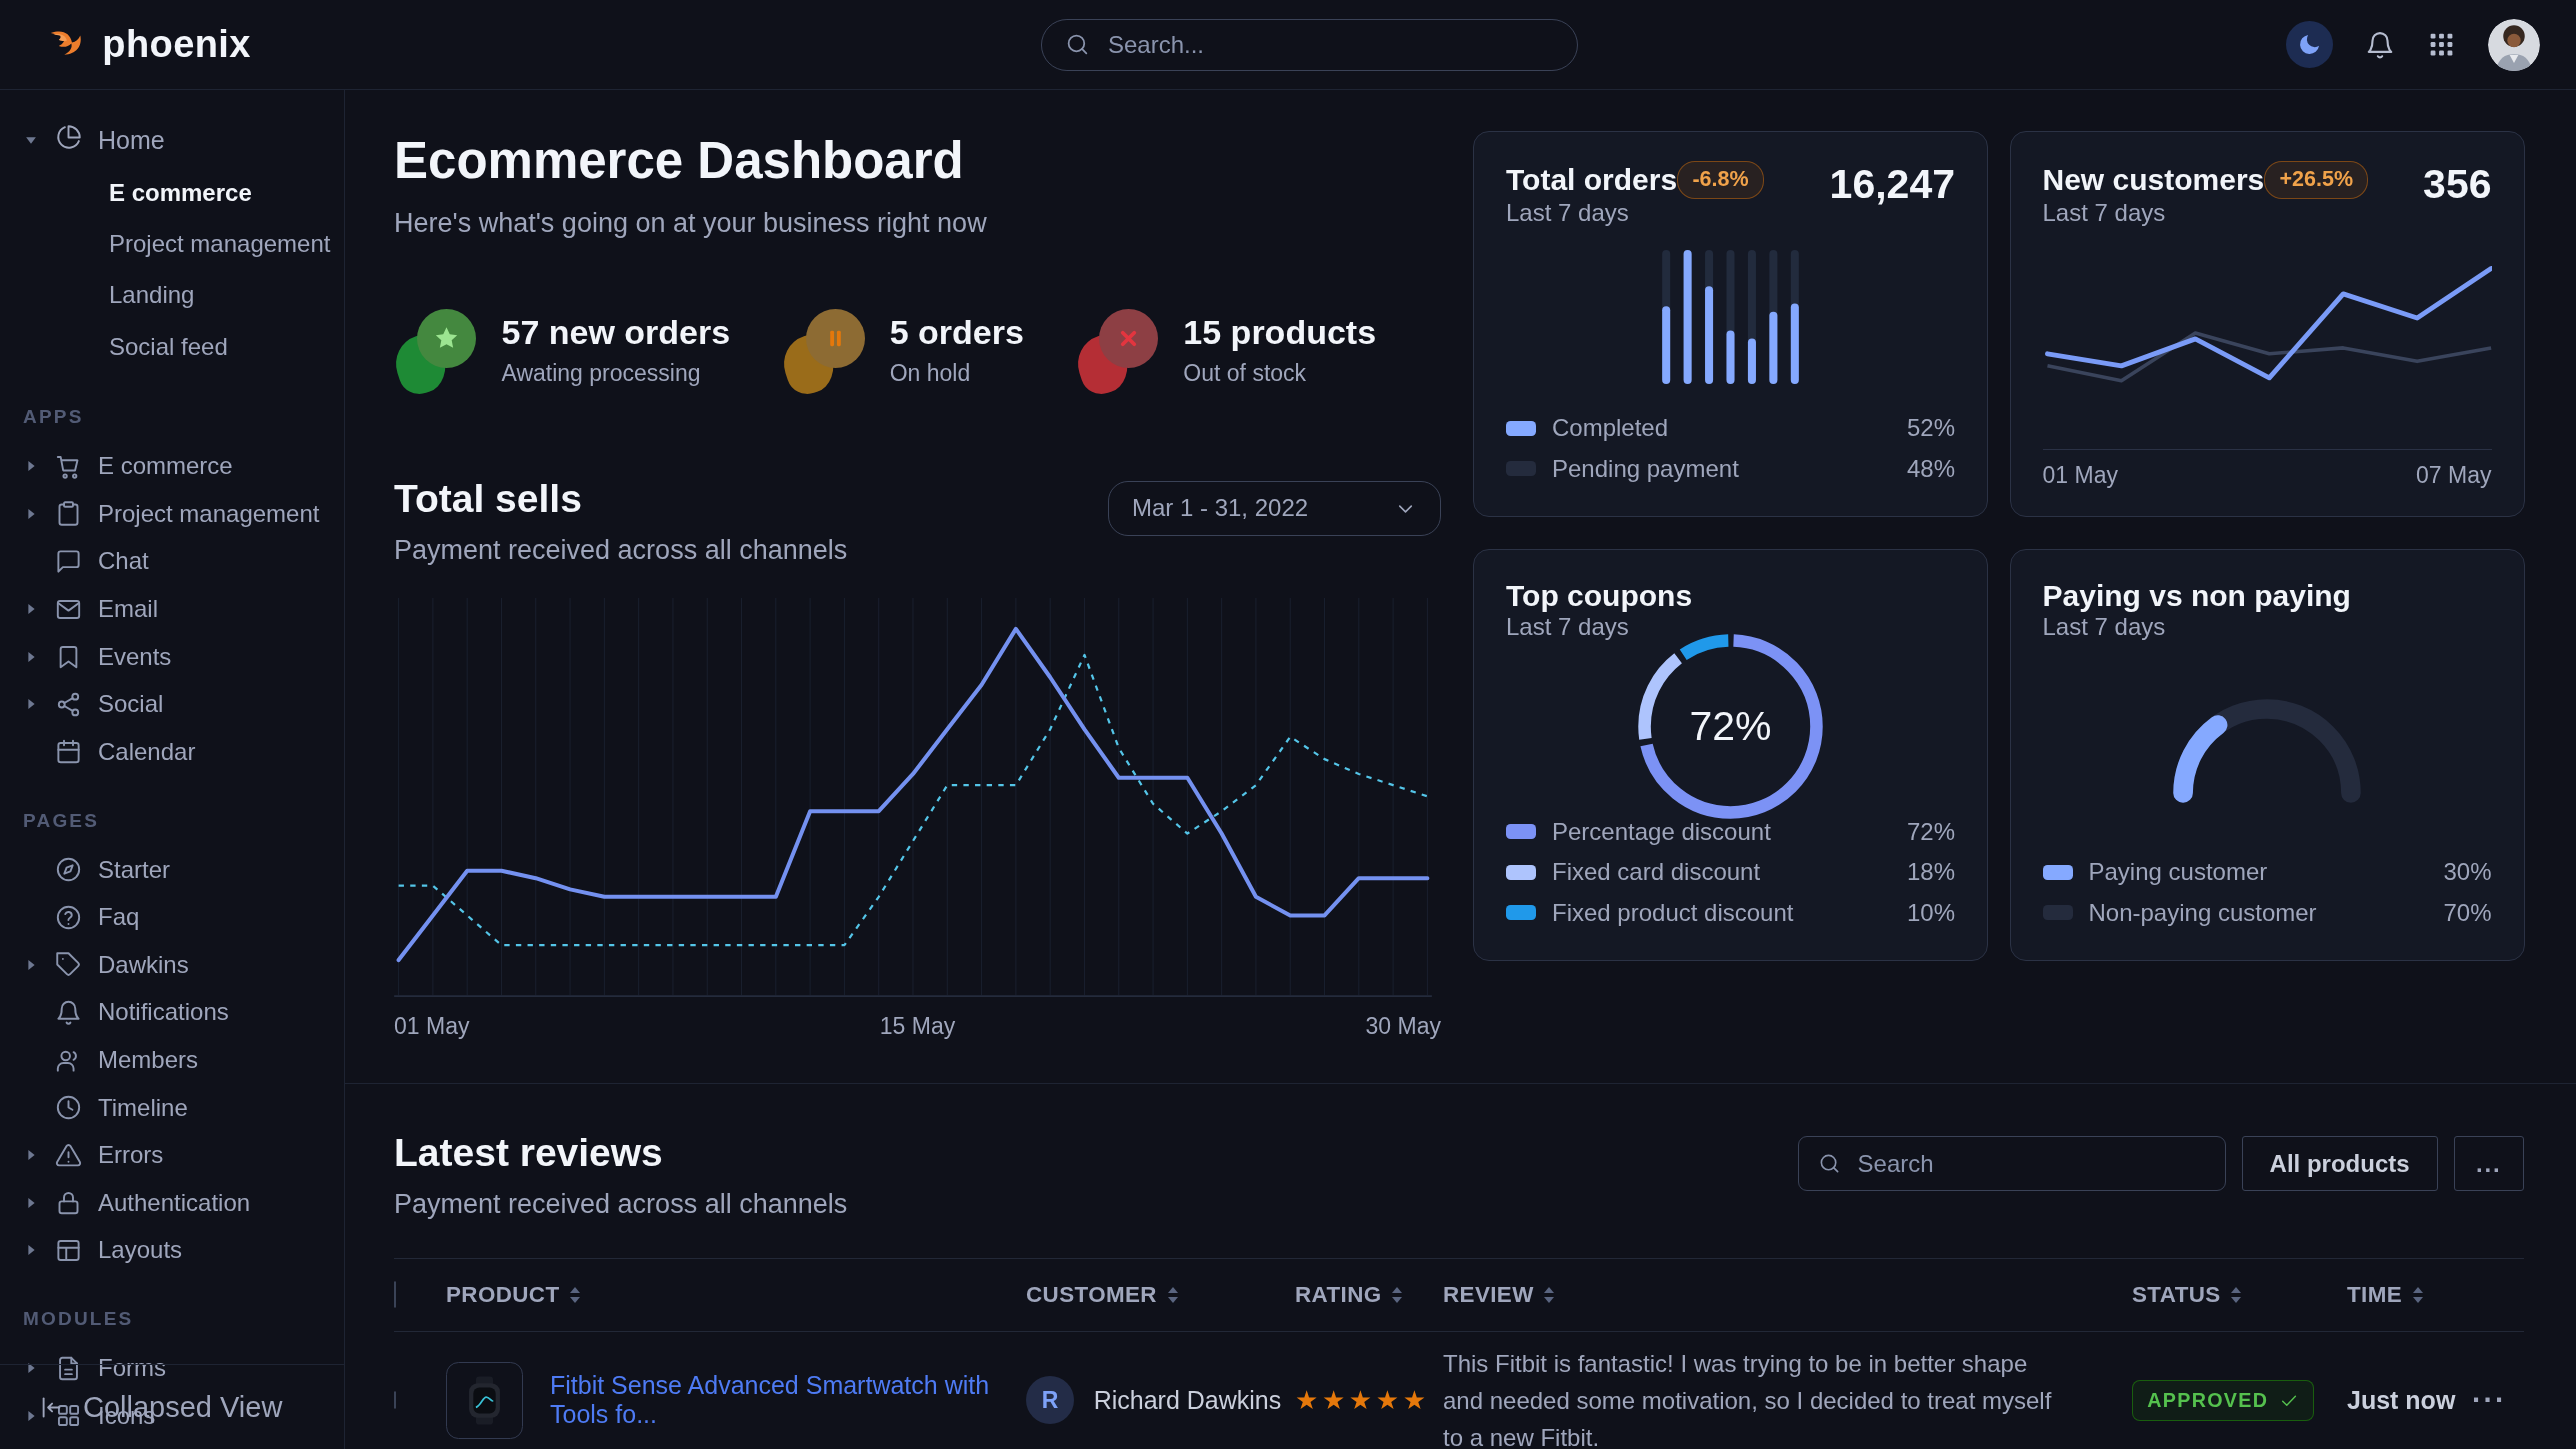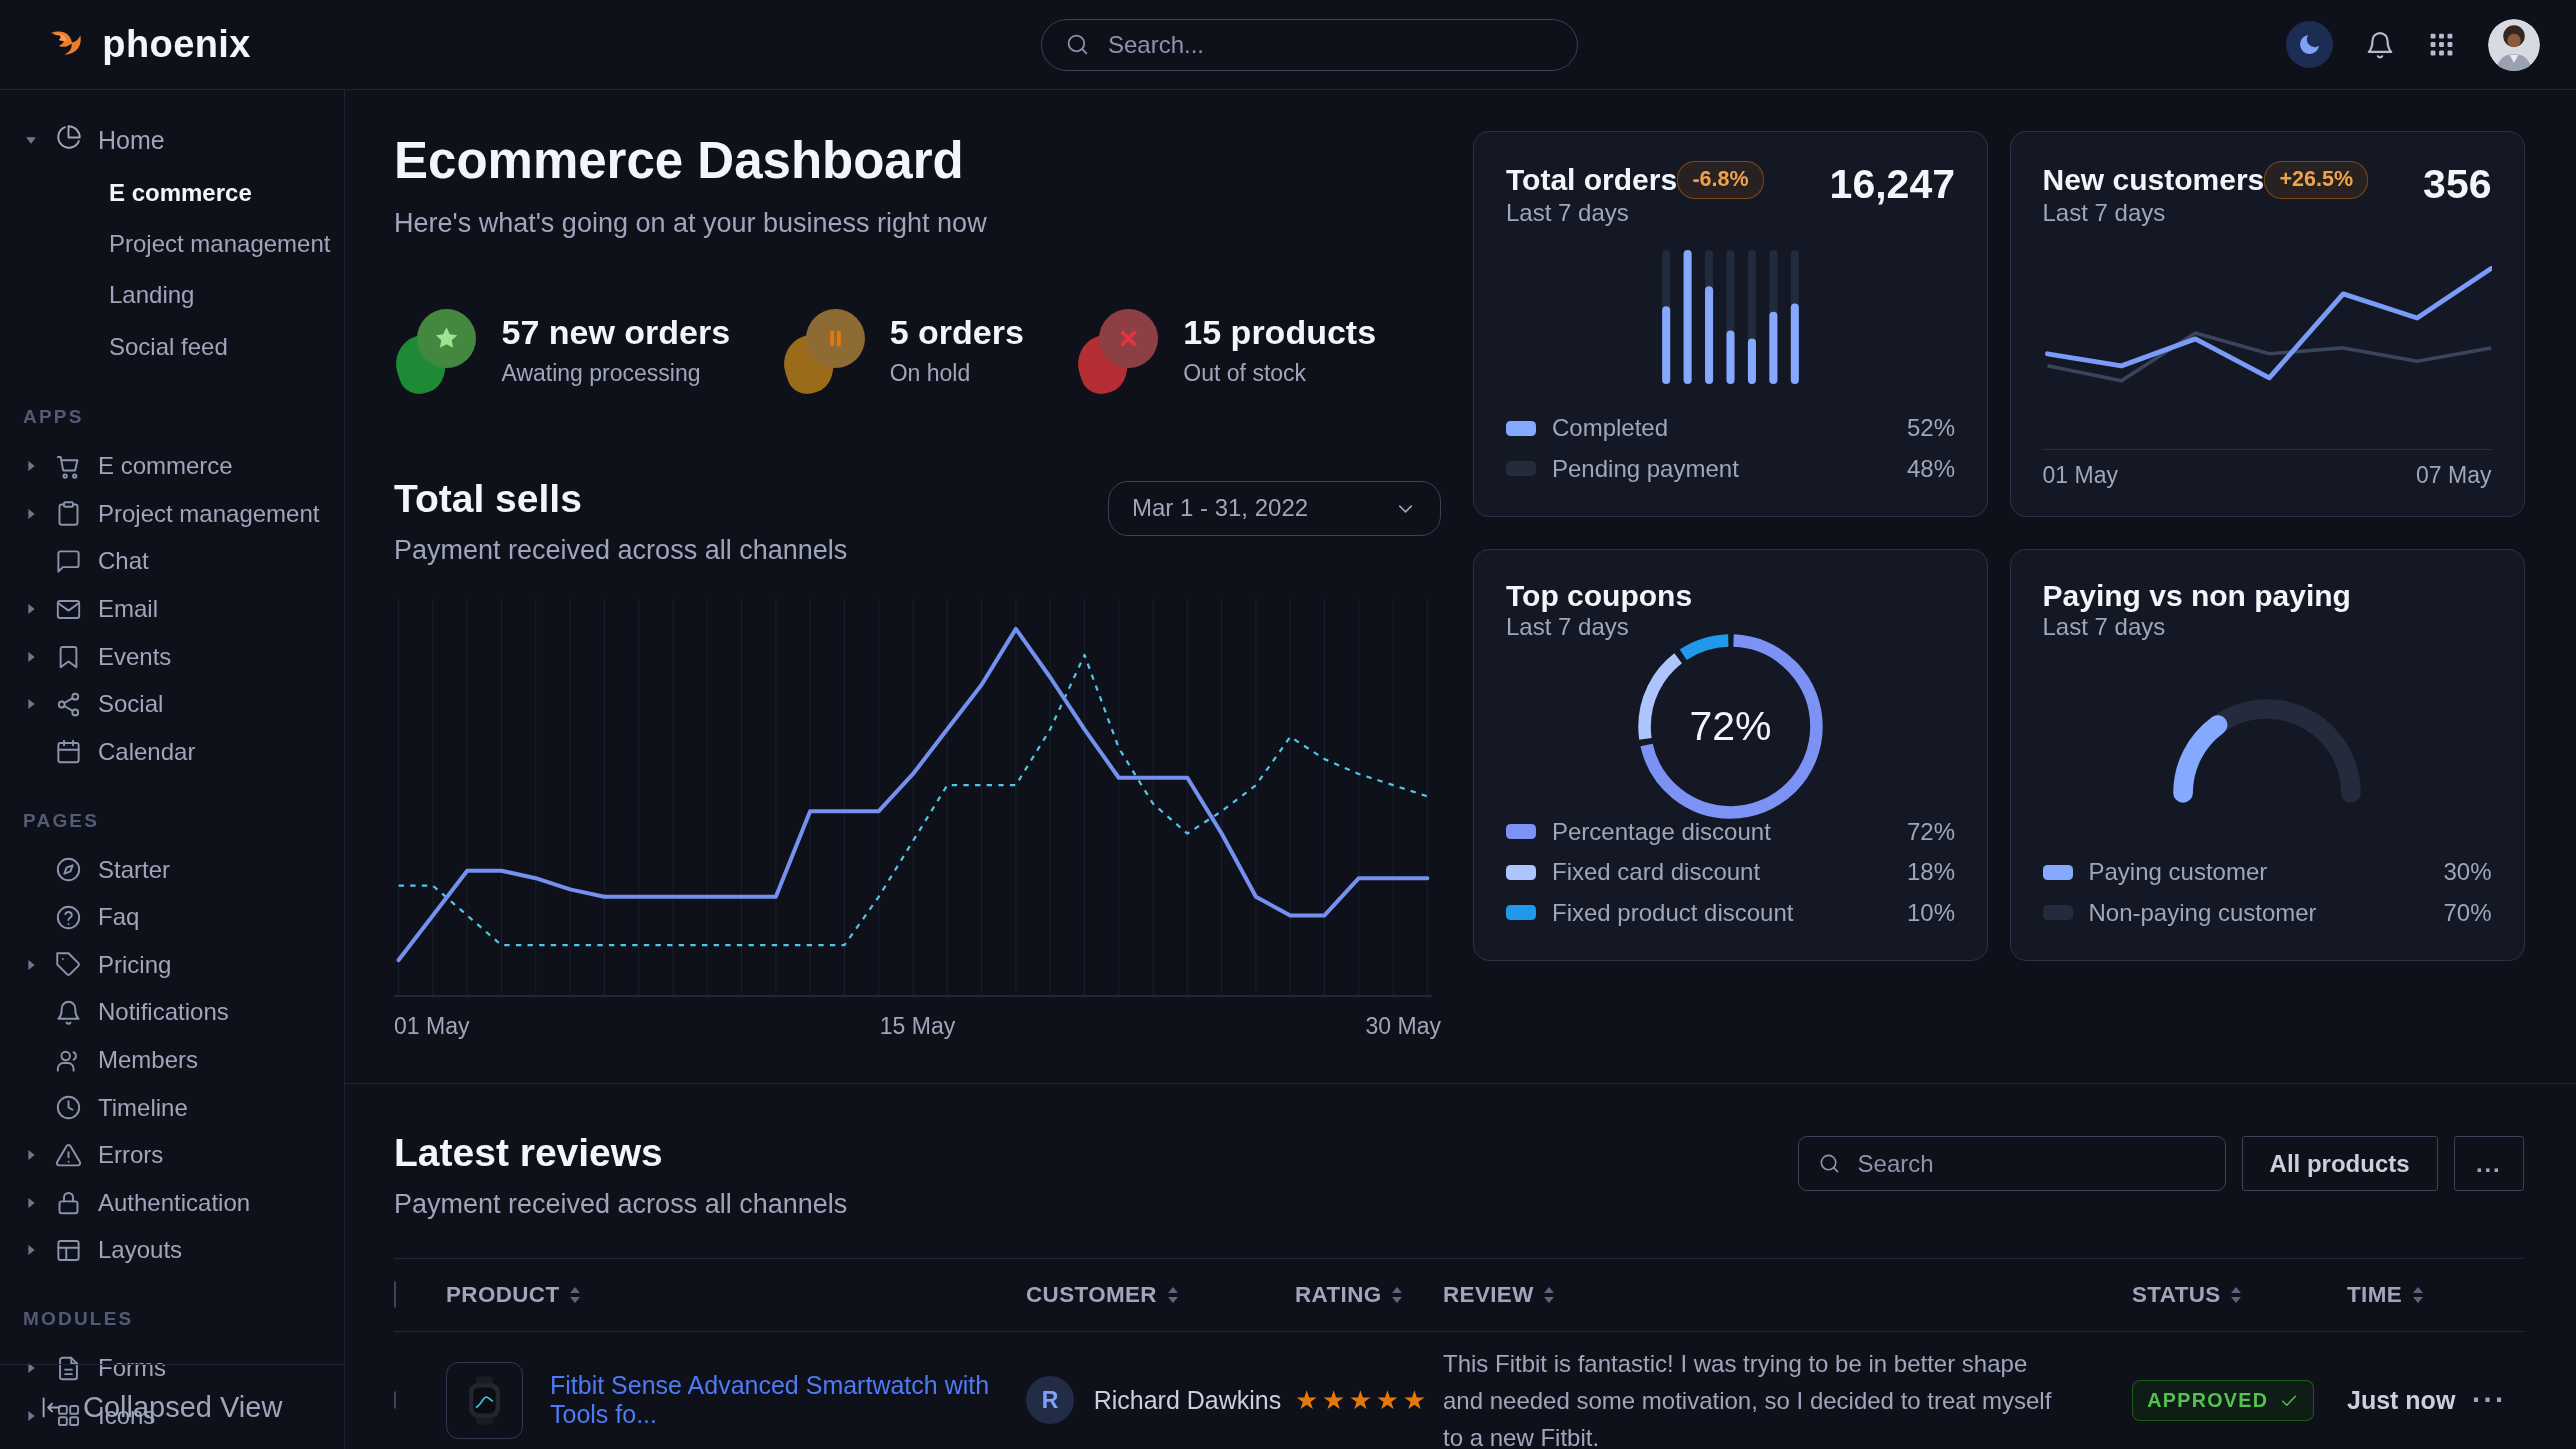--- a/index.html
+++ b/index.html
@@ -317,21 +317,21 @@
         <div class="side-item">
           <span class="caret-slot">
             <span class="tri-right" style="transform:scale(.7)"></span>
           </span>
           <span class="ic">
             <svg width="27" height="27" viewBox="0 0 24 24" fill="none" stroke="currentColor" stroke-width="1.7" stroke-linecap="round" stroke-linejoin="round">
               <path d="m20.6 13.4-7.2 7.2a2 2 0 0 1-2.8 0L2 12V2h10l8.6 8.6a2 2 0 0 1 0 2.8z"></path>
               <path d="M7 7h.01"></path>
             </svg>
           </span>
-          <span>Pricing</span>
+          <span>Dawkins</span>
         </div>
         <div class="side-item">
           <span class="caret-slot"></span>
           <span class="ic">
             <svg width="27" height="27" viewBox="0 0 24 24" fill="none" stroke="currentColor" stroke-width="1.7" stroke-linecap="round" stroke-linejoin="round">
               <path d="M18 8.5a6 6 0 0 0-12 0c0 7-3 9-3 9h18s-3-2-3-9"></path>
               <path d="M13.7 21a2 2 0 0 1-3.4 0"></path>
             </svg>
           </span>
           <span>Notifications</span>

